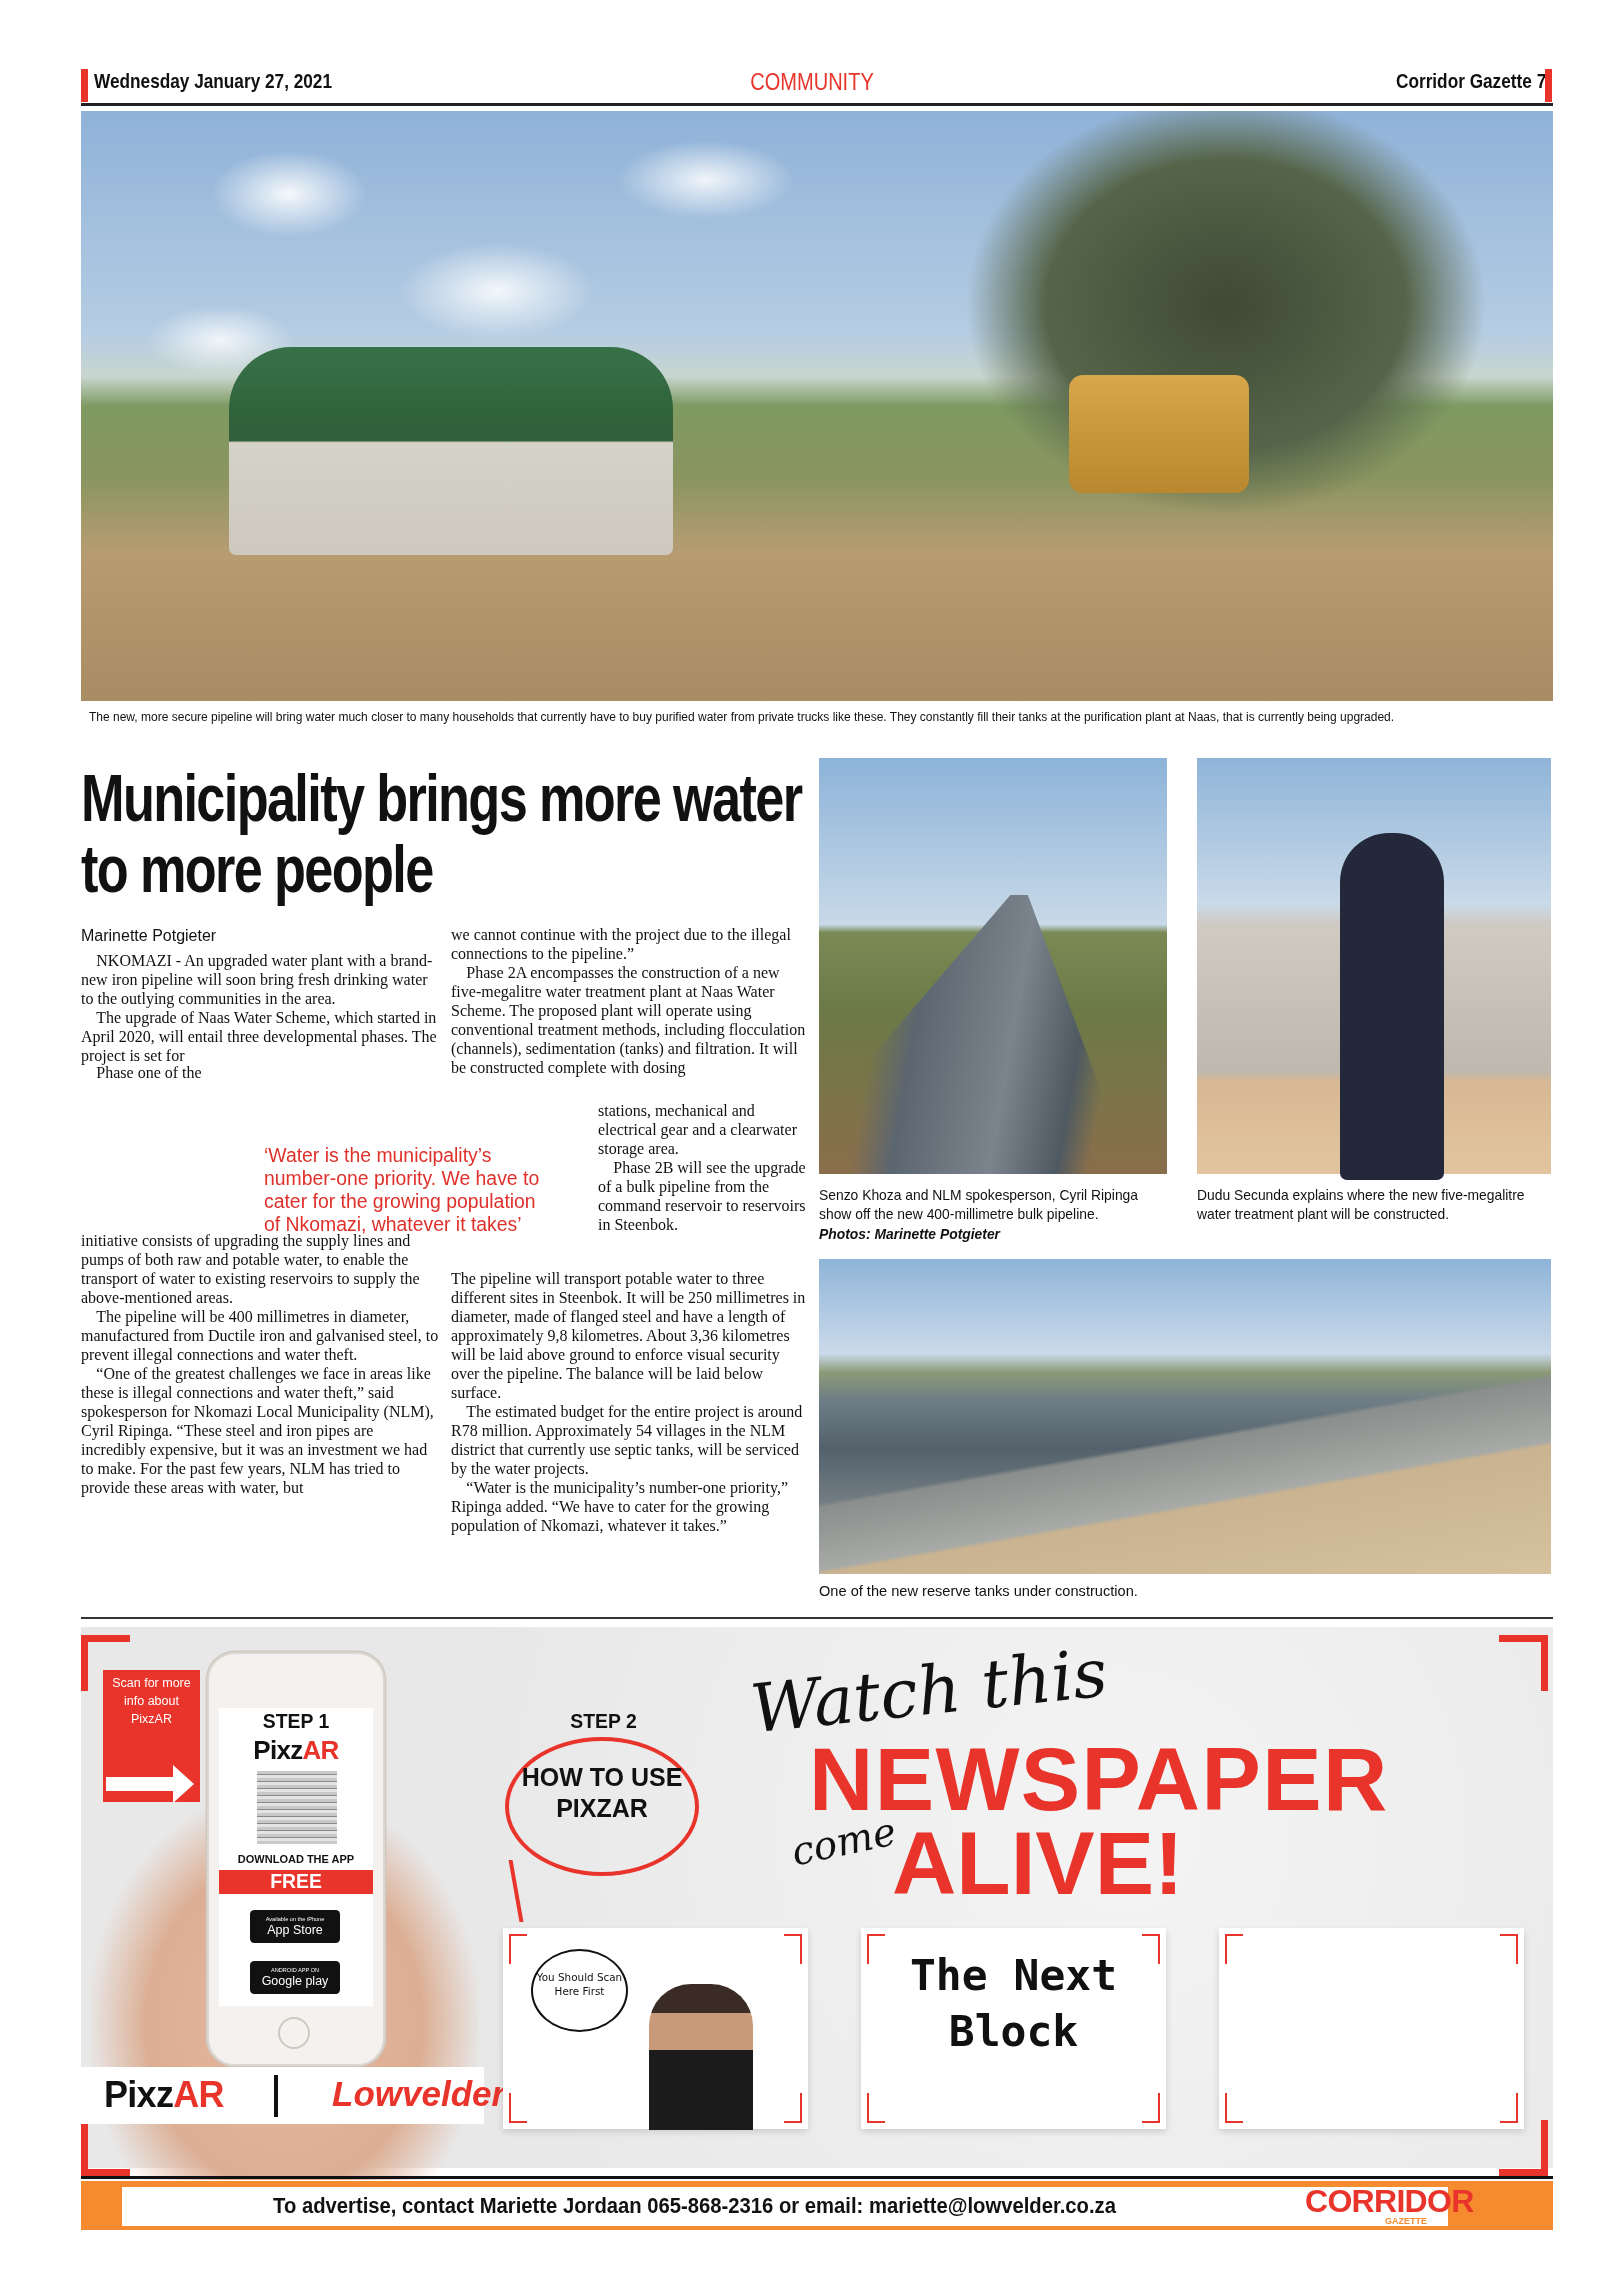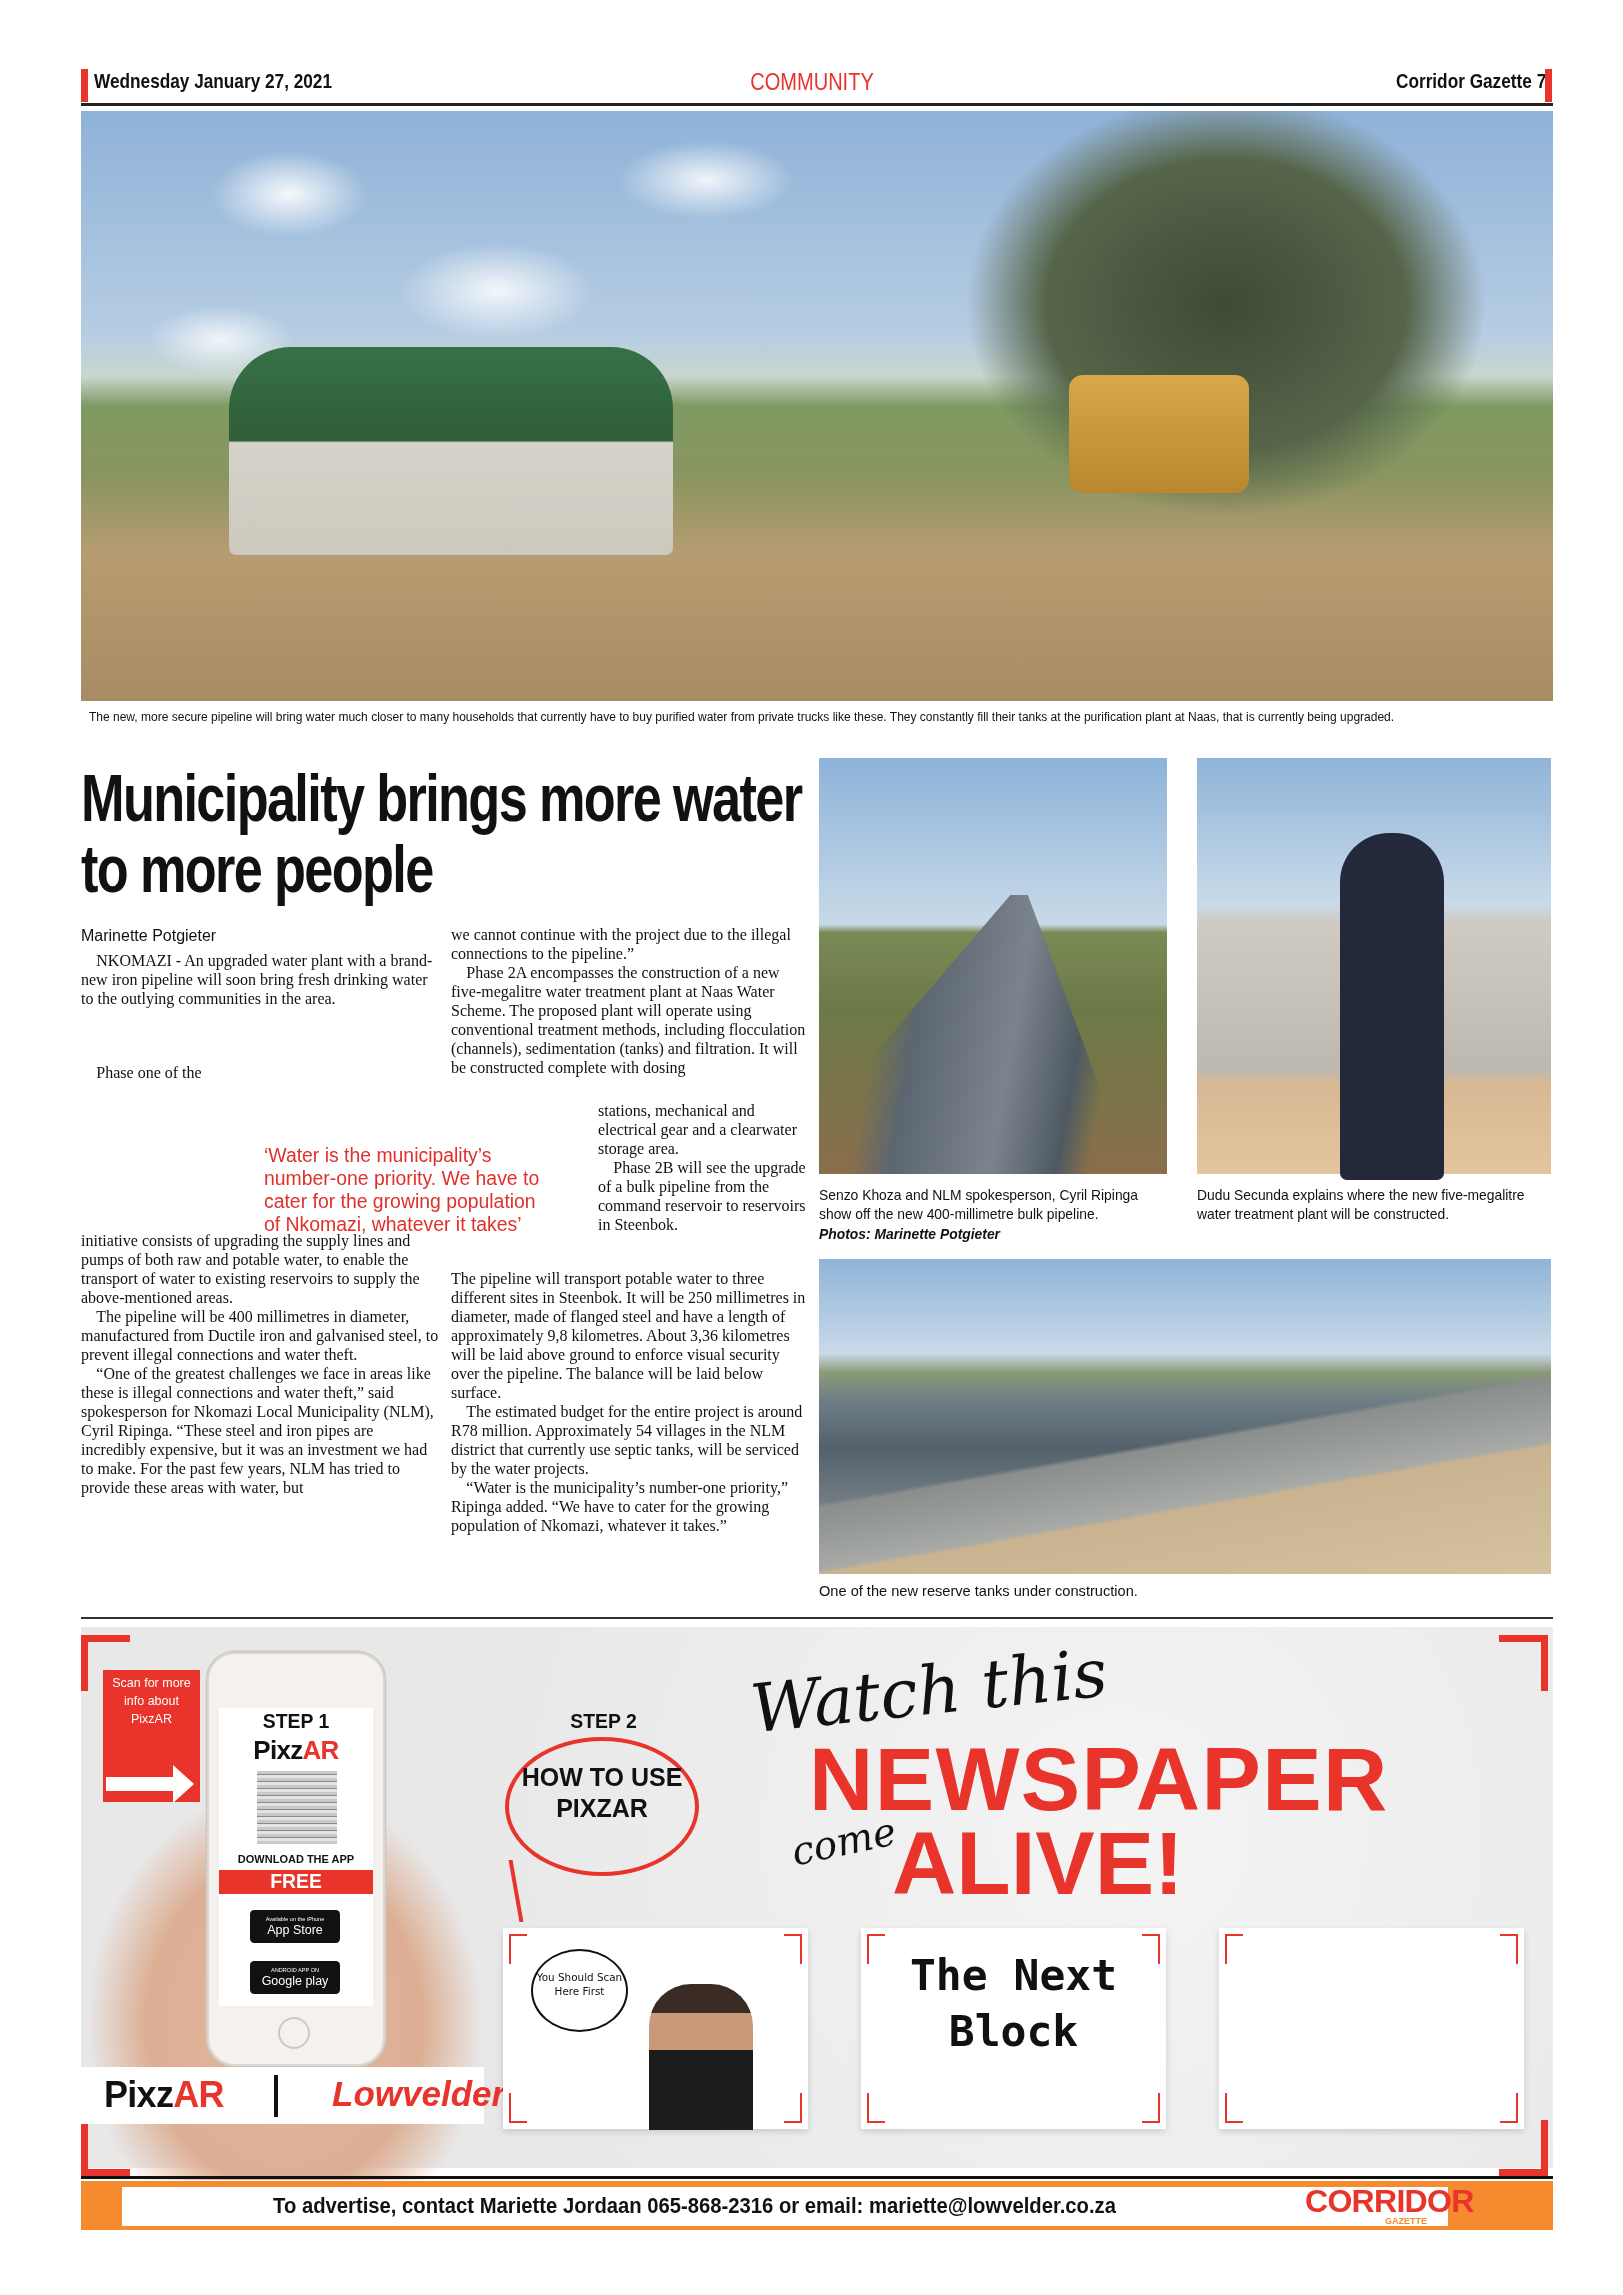--- a/index.html
+++ b/index.html
@@ -141,20 +141,21 @@
 <div class="abs photo main-photo"></div>
 <div class="abs truck"></div>
 <div class="abs jeep"></div>
 <div class="abs caption-main">The new, more secure pipeline will bring water much closer to many households that currently have to buy purified water from private trucks like these. They constantly fill their tanks at the purification plant at Naas, that is currently being upgraded.</div>
 
 <div class="abs headline">Municipality brings more water to more people</div>
 <div class="abs byline">Marinette Potgieter</div>
 
 <div class="abs col col1a">
   <p>NKOMAZI - An upgraded water plant with a brand-new iron pipeline will soon bring fresh drinking water to the outlying communities in the area.</p>
+  <p>The upgrade of Naas Water Scheme, which started in April 2020, will entail three developmental phases. The project is set for</p>
 </div>
 <div class="abs col col1b">
   <p>Phase one of the</p>
 </div>
 <div class="abs col col1c">
   <p class="noindent">initiative consists of upgrading the supply lines and pumps of both raw and potable water, to enable the transport of water to existing reservoirs to supply the above-mentioned areas.</p>
   <p>The pipeline will be 400 millimetres in diameter, manufactured from Ductile iron and galvanised steel, to prevent illegal connections and water theft.</p>
   <p>“One of the greatest challenges we face in areas like these is illegal connections and water theft,” said spokesperson for Nkomazi Local Municipality (NLM), Cyril Ripinga. “These steel and iron pipes are incredibly expensive, but it was an investment we had to make. For the past few years, NLM has tried to provide these areas with water, but</p>
 </div>
 

